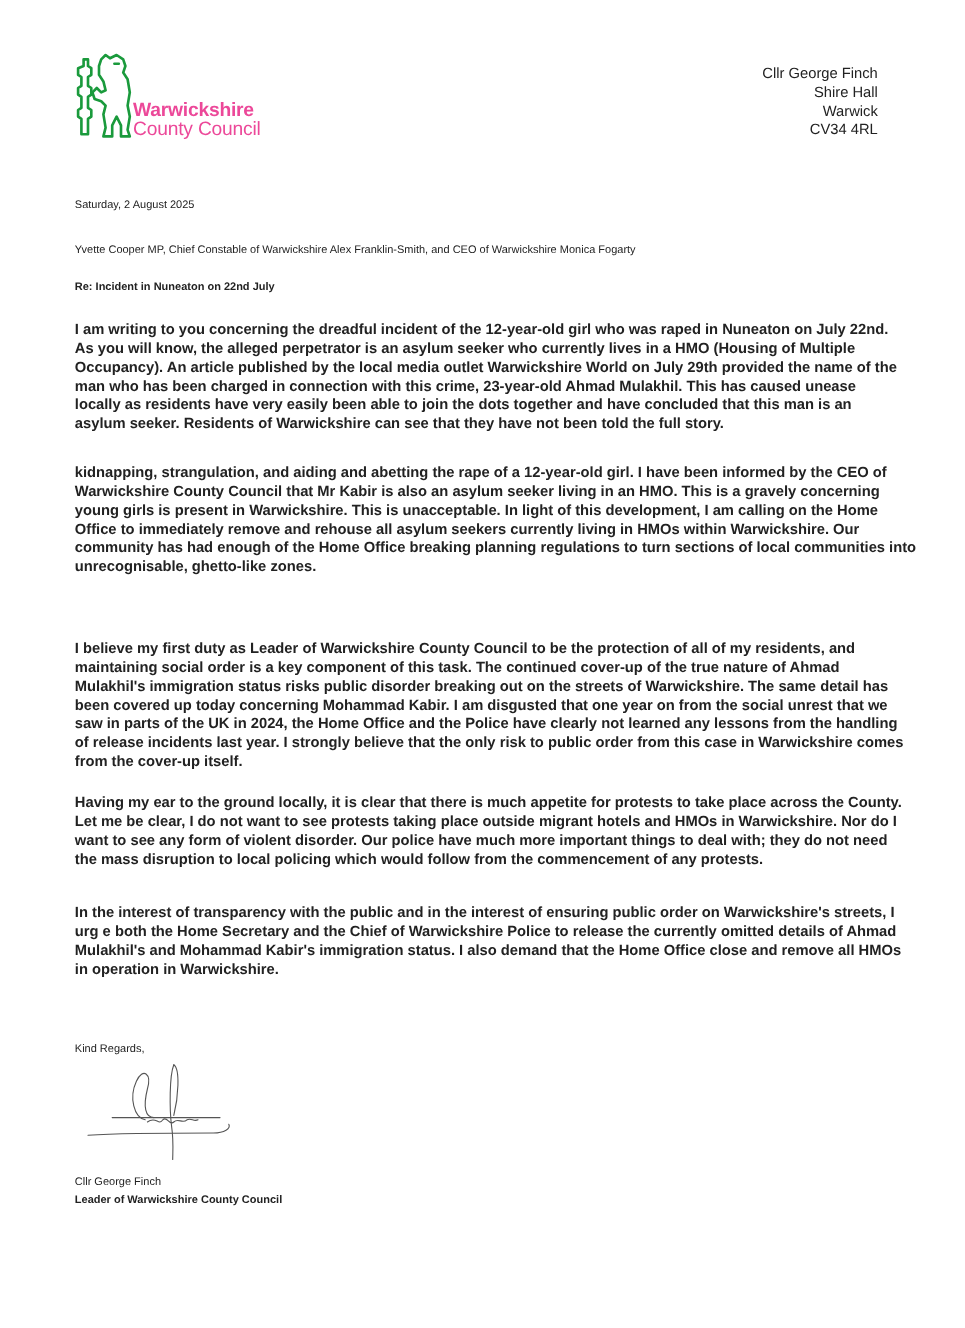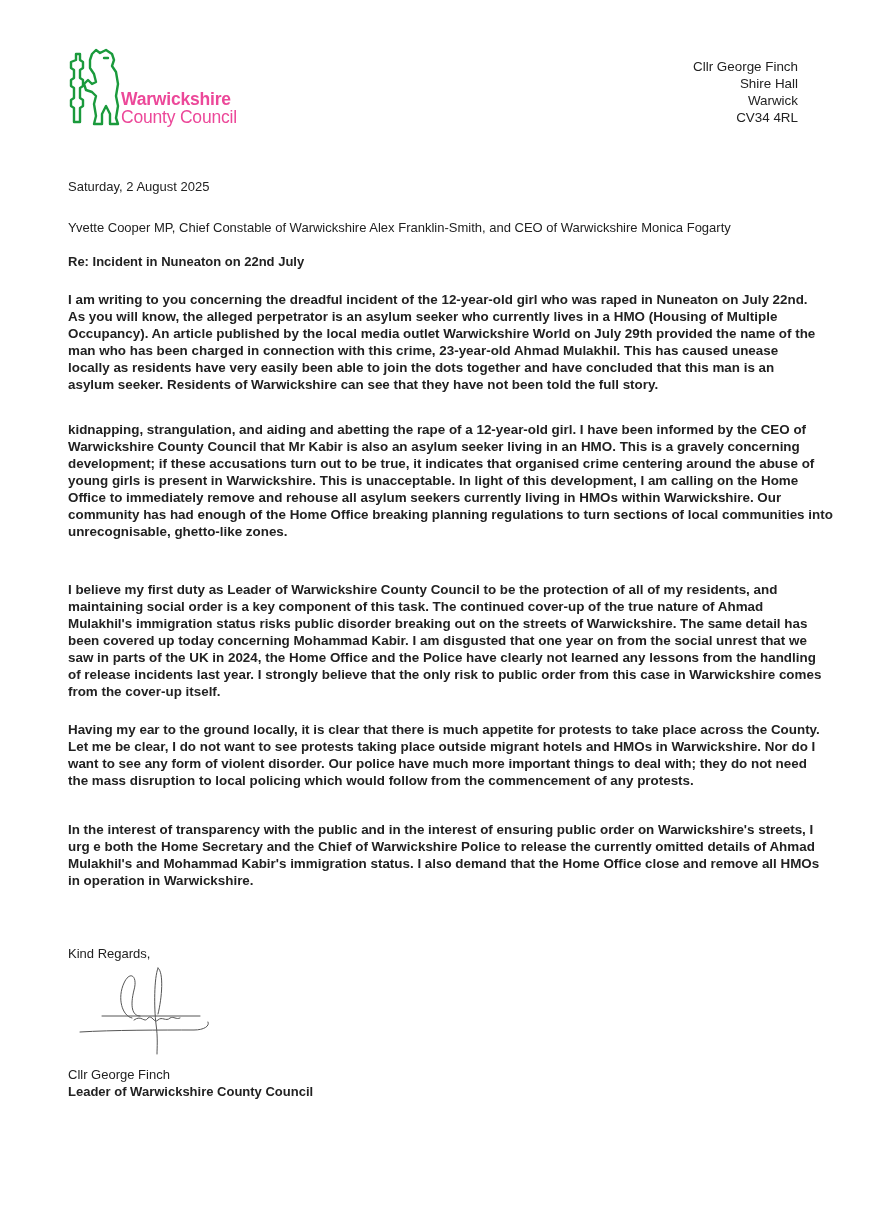--- a/index.html
+++ b/index.html
@@ -59,21 +59,21 @@
       text-align: right;
       font-size: 13.4px;
       line-height: 17px;
       color: #222;
     }
     .address div { white-space: nowrap; }
     .body-text {
       position: absolute;
       left: 68px;
       width: 745px;
-      font-size: 13px;
+      font-size: 10px;
       line-height: 17px;
       color: #222;
     }
     .date { top: 178px; }
     .recipients { top: 219px; white-space: nowrap; }
     .subject { top: 253px; font-weight: bold; }
     .para {
       position: absolute;
       left: 68px;
       width: 745px;
@@ -136,21 +136,20 @@
     <span class="line">As you will know, the alleged perpetrator is an asylum seeker who currently lives in a HMO (Housing of Multiple</span>
     <span class="line">Occupancy). An article published by the local media outlet Warwickshire World on July 29th provided the name of the</span>
     <span class="line">man who has been charged in connection with this crime, 23-year-old Ahmad Mulakhil. This has caused unease</span>
     <span class="line">locally as residents have very easily been able to join the dots together and have concluded that this man is an</span>
     <span class="line">asylum seeker. Residents of Warwickshire can see that they have not been told the full story.</span>
   </div>
 
   <div class="para p2">
     <span class="line">kidnapping, strangulation, and aiding and abetting the rape of a 12-year-old girl. I have been informed by the CEO of</span>
     <span class="line">Warwickshire County Council that Mr Kabir is also an asylum seeker living in an HMO. This is a gravely concerning</span>
-    <span class="line">development; if these accusations turn out to be true, it indicates that organised crime centering around the abuse of</span>
     <span class="line">young girls is present in Warwickshire. This is unacceptable. In light of this development, I am calling on the Home</span>
     <span class="line">Office to immediately remove and rehouse all asylum seekers currently living in HMOs within Warwickshire. Our</span>
     <span class="line">community has had enough of the Home Office breaking planning regulations to turn sections of local communities into</span>
     <span class="line">unrecognisable, ghetto-like zones.</span>
   </div>
 
   <div class="para p3">
     <span class="line">I believe my first duty as Leader of Warwickshire County Council to be the protection of all of my residents, and</span>
     <span class="line">maintaining social order is a key component of this task. The continued cover-up of the true nature of Ahmad</span>
     <span class="line">Mulakhil's immigration status risks public disorder breaking out on the streets of Warwickshire. The same detail has</span>

